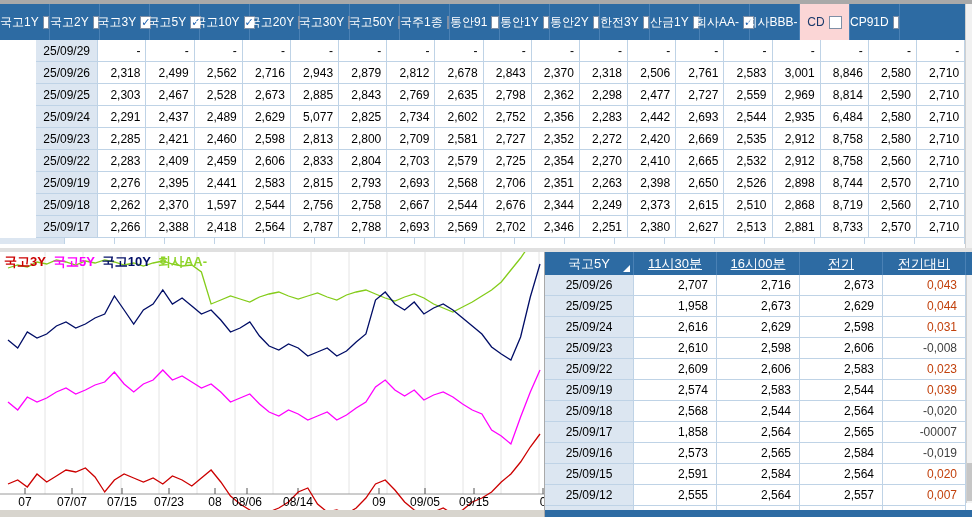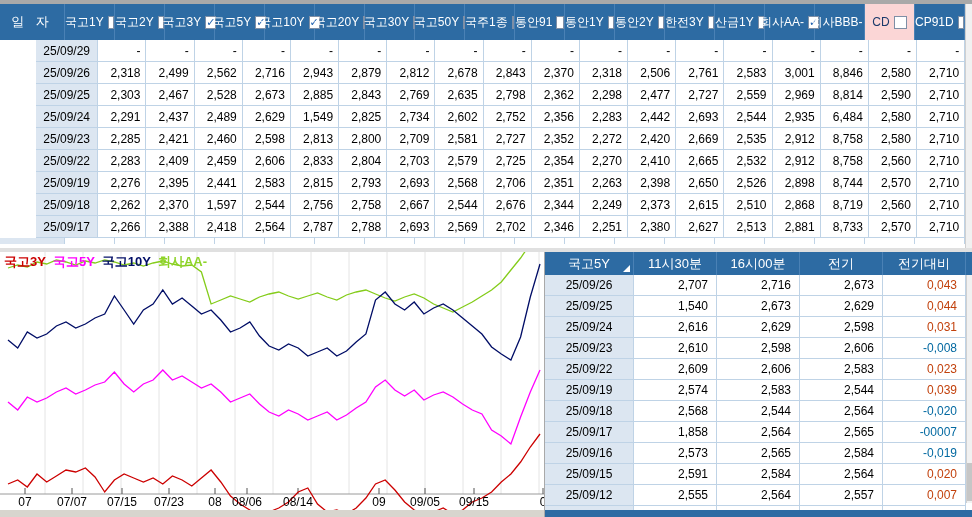--- a/index.html
+++ b/index.html
@@ -28,42 +28,41 @@
   .midstrip{position:absolute;left:0;top:248px;width:972px;height:4px;background:#e0e0e0;}
   
   #chart-panel{position:absolute;left:0;top:252px;width:545px;height:265px;background:#fff;
                border-right:1px solid #a9a9a9;box-sizing:border-box;overflow:hidden;}
   #legend{position:absolute;left:4px;top:1px;display:flex;gap:7px;font-weight:bold;font-size:13px;z-index:5;}
   .xlab{position:absolute;top:243px;transform:translateX(-50%);font-size:12px;color:#000;z-index:4;white-space:nowrap;}
   .botgray{position:absolute;left:0;bottom:0;width:545px;height:7px;background:#d8d5ce;z-index:6;}
   #detail-panel{position:absolute;left:545px;top:252px;width:427px;height:265px;background:#fff;}
   .dhrow{display:flex;height:23px;background:#2d6ba3;color:#fff;}
   .dh{box-sizing:border-box;border-right:1px solid #4a81b5;display:flex;align-items:center;justify-content:center;position:relative;font-size:13px;}
-  .dh0{width:89px;} .dhn{width:83px;}
+  .dh0{width:89px;} .dhn{width:83px;text-decoration:underline;}
   .sorttri{position:absolute;right:3px;bottom:3px;width:0;height:0;border-left:7px solid transparent;border-bottom:7px solid #fff;}
   .drow{display:flex;height:21px;}
   .ddate{width:89px;box-sizing:border-box;background:#dce6f1;border-right:1px solid #bfd3e6;border-bottom:1px solid #bfd3e6;
          display:flex;align-items:center;justify-content:center;}
   .dval{width:83px;box-sizing:border-box;border-right:1px solid #bfd3e6;border-bottom:1px solid #bfd3e6;
         display:flex;align-items:center;justify-content:flex-end;padding-right:8px;}
-  .chg-up{color:#c2410c;} .chg-dn{color:#0369a1;}
+  .chg-up{color:#c2410c;} .chg-dn{color:#404040;}
   .dstub{display:flex;height:8px;background:#fff;}
   .bluebar{position:absolute;left:0;bottom:0;width:427px;height:7px;background:#2d6ba3;}
   .dvsb{position:absolute;right:0;top:23px;width:6px;height:228px;background:#f1f1f1;border-left:1px solid #d0d0d0;box-sizing:border-box;}
   .dvsb .thumb{position:absolute;left:0;bottom:2px;width:5px;height:38px;background:#c6c6c6;}
 </style>
 </head>
 <body>
 
 <div id="root">
   <div class="topstrip"></div>
 
   <div id="top-table">
     <div class="hrow">
-      <div class="hdate">일  자</div>
 
     <div class="hcell">
           <span class="hlabel">국고1Y</span>
           <span class="cb"></span>
         </div>
         <div class="hcell">
           <span class="hlabel">국고2Y</span>
           <span class="cb"></span>
         </div>
         <div class="hcell">
@@ -194,21 +193,21 @@
         <div class="vcell">8,814</div>
         <div class="vcell">2,590</div>
         <div class="vcell">2,710</div>
       </div>
       <div class="trow">
         <div class="dcell">25/09/24</div>
         <div class="vcell">2,291</div>
         <div class="vcell">2,437</div>
         <div class="vcell">2,489</div>
         <div class="vcell">2,629</div>
-        <div class="vcell">1,549</div>
+        <div class="vcell">5,077</div>
         <div class="vcell">2,825</div>
         <div class="vcell">2,734</div>
         <div class="vcell">2,602</div>
         <div class="vcell">2,752</div>
         <div class="vcell">2,356</div>
         <div class="vcell">2,283</div>
         <div class="vcell">2,442</div>
         <div class="vcell">2,693</div>
         <div class="vcell">2,544</div>
         <div class="vcell">2,935</div>
@@ -403,21 +402,21 @@
     <div id="detail-rows">
         <div class="drow">
           <div class="ddate">25/09/26</div>
           <div class="dval">2,707</div>
           <div class="dval">2,716</div>
           <div class="dval">2,673</div>
           <div class="dval chg-up">0,043</div>
         </div>
         <div class="drow">
           <div class="ddate">25/09/25</div>
-          <div class="dval">1,540</div>
+          <div class="dval">1,958</div>
           <div class="dval">2,673</div>
           <div class="dval">2,629</div>
           <div class="dval chg-up">0,044</div>
         </div>
         <div class="drow">
           <div class="ddate">25/09/24</div>
           <div class="dval">2,616</div>
           <div class="dval">2,629</div>
           <div class="dval">2,598</div>
           <div class="dval chg-up">0,031</div>

